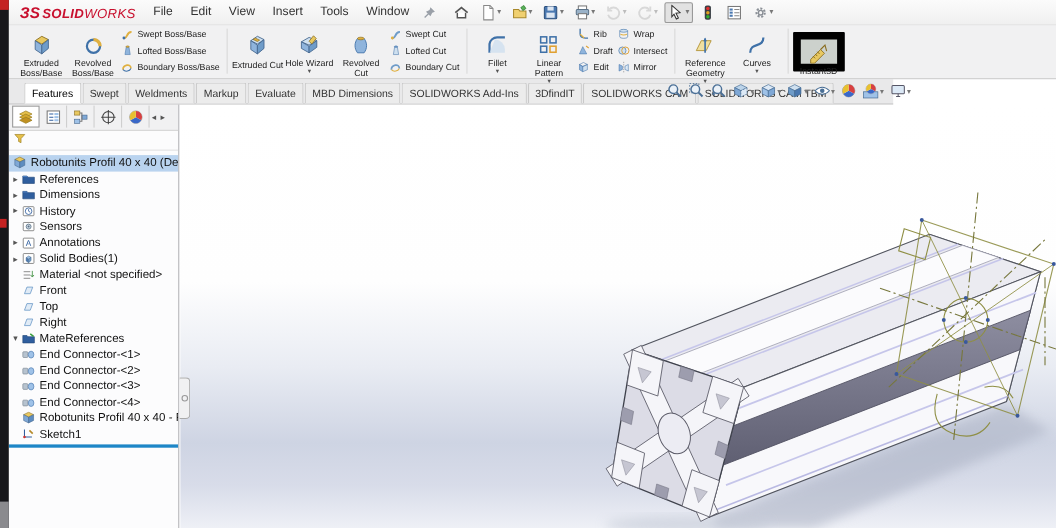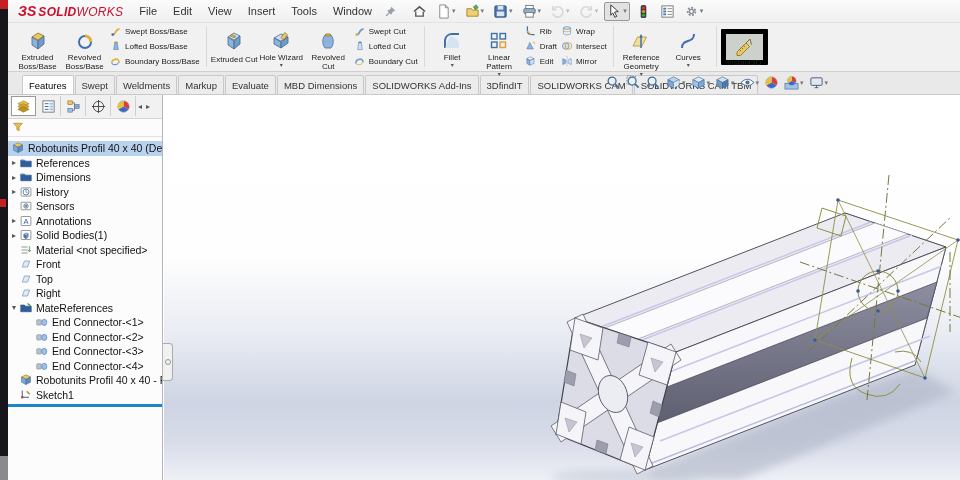--- a/index.html
+++ b/index.html
@@ -24,26 +24,26 @@
   .qitem svg{width:15px;height:15px;display:block;}
   .caret{font-size:7px;color:#777;margin-left:1px;}
   #wintitle{position:absolute;left:729px;top:0;height:22px;display:flex;align-items:center;font-size:11px;color:#444;white-space:nowrap;}
   
   #ribbon{position:absolute;left:8px;top:22px;width:952px;height:50px;background:#f1f1f2;border-bottom:1px solid #cfcfcf;display:flex;align-items:stretch;padding-left:3px;z-index:9;box-sizing:border-box;}
   .rgroup{display:flex;align-items:center;padding:1px 3px;}
   .rsep{width:1px;background:#d9d9d9;margin:4px 1px;}
   .rbig{display:flex;flex-direction:column;align-items:center;justify-content:space-between;width:47px;padding:2px 0 0;font-size:8px;color:#222;text-align:center;line-height:1.15;height:36px;box-sizing:border-box;}
   .rbig svg{width:20px;height:20px;flex:none;}
   .rbig .rcaret{font-size:6px;color:#555;line-height:1;}
-  .rbig.pressed3d{background:#ccd1cc;border:5px solid #000000;border-radius:1px;}
+  .rbig.pressed3d{background:#ccd1cc;border:7px solid #000000;border-radius:1px;}
   .rcol{display:flex;flex-direction:column;justify-content:center;gap:1px;}
   .rsm{display:flex;align-items:center;gap:3px;font-size:8px;color:#222;height:14px;padding:0 2px;white-space:nowrap;}
   .rsm svg{width:12px;height:12px;flex:none;}
   
-  #tabrow{position:absolute;left:8px;top:72px;width:952px;height:22px;background:#e9e9ea;border-bottom:1px solid #c9c9c9;z-index:8;}
+  #tabrow{position:absolute;left:8px;top:72px;width:804px;height:22px;background:#e9e9ea;border-bottom:1px solid #c9c9c9;z-index:8;}
   #tabs{position:absolute;left:14px;bottom:0;display:flex;align-items:flex-end;}
   .tab{font-size:9.5px;color:#333;padding:4px 6px 3px;background:#ececec;border:1px solid #c9c9c9;border-bottom:none;margin-right:1px;border-radius:2px 2px 0 0;white-space:nowrap;}
   .tab.active{background:#fff;color:#000;}
   #headsup{position:absolute;left:598px;top:3px;display:flex;align-items:center;gap:5px;}
   .hicon{display:flex;align-items:center;}
   .hicon svg{width:15px;height:15px;display:block;}
   
   #panel{position:absolute;left:8px;top:94px;width:155px;height:386px;background:#fcfcfd;border-right:1px solid #b5b5b8;z-index:5;box-sizing:border-box;overflow:hidden;}
   #mgrhdr{height:24px;background:#f1f1f2;border-bottom:1px solid #d5d5d5;display:flex;align-items:center;padding-left:3px;}
   .mtab{width:25px;height:20px;display:flex;align-items:center;justify-content:center;border-right:1px solid #cfcfcf;box-sizing:border-box;}
@@ -52,21 +52,21 @@
   .mnav{font-size:8px;color:#555;padding:0 2px;}
   #filterrow{height:17px;border-bottom:1px solid #e2e2e2;display:flex;align-items:center;padding-left:4px;}
   #filterrow svg{width:12px;height:12px;}
   #tree{padding-top:4px;font-size:10.5px;color:#111;}
   .trow{display:flex;align-items:center;height:14.5px;white-space:nowrap;overflow:hidden;}
   .trow .arr{width:12px;text-align:center;font-size:8px;color:#555;flex:none;}
   .trow .tic{width:14px;height:12px;display:flex;align-items:center;flex:none;}
   .tic svg{width:12px;height:12px;display:block;}
   .trow .lbl{margin-left:2px;}
   .trow.selected{background:#b9d3ef;}
-  .trow.lvl2{padding-left:16px;}
+  .trow.lvl2{padding-left:0;}
   #rollback{height:3px;background:#1e86c7;margin-top:2px;}
   #handle{position:absolute;left:163px;top:343px;width:9px;height:36px;background:#f1f1f2;border:1px solid #aaa;border-left:none;border-radius:0 4px 4px 0;z-index:6;}
   #handle::after{content:"";position:absolute;left:2px;top:15px;width:4px;height:4px;border:1px solid #999;border-radius:50%;}
   
   #viewport{position:absolute;left:164px;top:94px;width:796px;height:386px;background:linear-gradient(180deg,#ffffff 0%,#fefefe 42%,#e9ecf3 62%,#ced4e3 80%,#d8dce9 90%,#eef0f6 100%);}
   #model{position:absolute;left:0;top:0;width:796px;height:386px;}
 </style>
 </head>
 <body>
 

